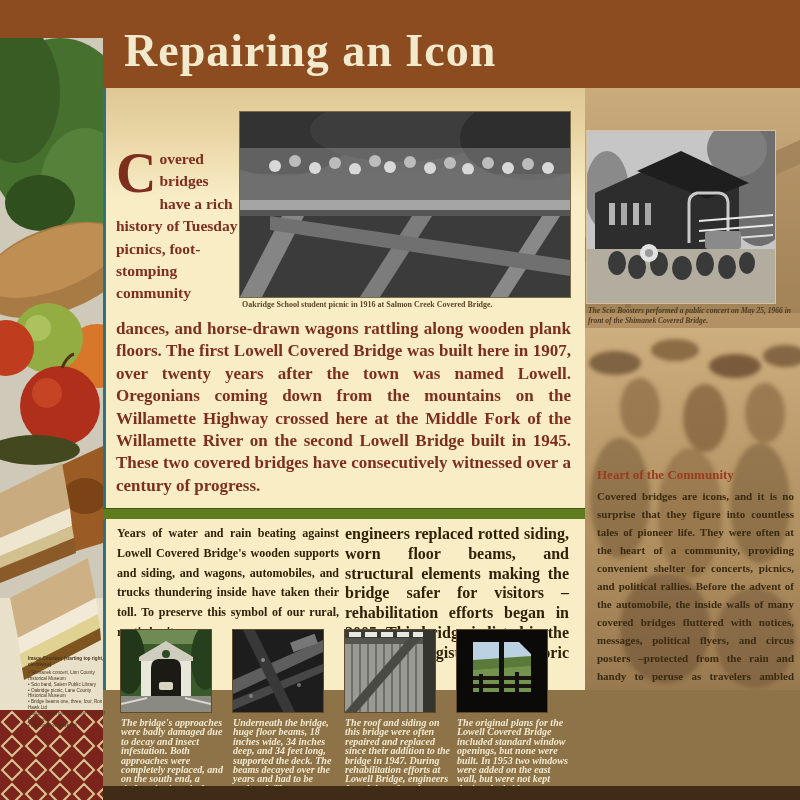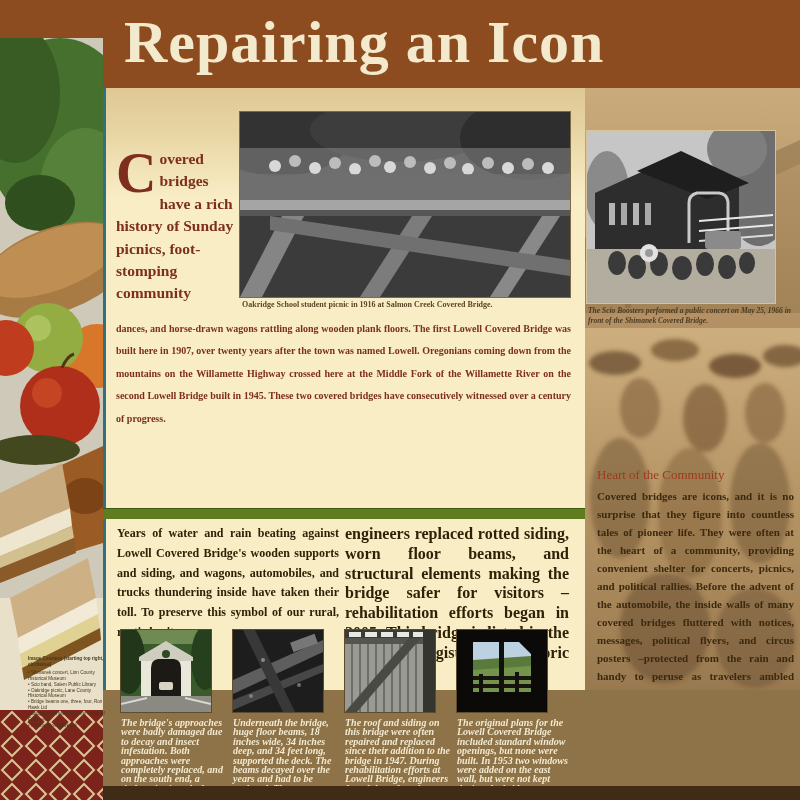--- a/index.html
+++ b/index.html
@@ -2,37 +2,37 @@
 <html><head>
 <meta charset="utf-8">
 <style>
   html,body{margin:0;padding:0;background:#555;}
   #canvas{position:relative;width:800px;height:800px;margin:0 auto;overflow:hidden;
           background:#b99a6c;font-family:"Liberation Serif",serif;}
   .abs{position:absolute;}
 
   
   #header{left:0;top:0;width:800px;height:88px;background:#8d4c1f;border-bottom:3px solid #5c2f10;}
-  #title{left:124px;top:8px;width:600px;font-size:60px;font-weight:600;color:#f3e9cd;
+  #title{left:124px;top:24px;width:600px;font-size:46px;font-weight:600;color:#f3e9cd;
          letter-spacing:1px;}
 
   
   #food-strip{left:0;top:38px;width:103px;height:762px;}
 
   
   #main-panel{left:103px;top:88px;width:482px;height:602px;
       background:linear-gradient(#dfc894 0px,#e8d5a4 45px,#f9edc6 110px,#f9edc6 100%);
       border-left:3px solid #2f7180;box-sizing:border-box;}
 
   
   #intro-narrow{left:116px;top:148px;width:126px;font-size:15.5px;line-height:22.4px;
       font-weight:600;color:#7d2e1d;}
   #drop-cap{float:left;font-size:56px;line-height:42px;font-weight:600;color:#7d2e1d;
       margin:4px 3px 0 0;}
-  #intro-wide{left:116px;top:318px;width:455px;font-size:10px;line-height:22.4px;
+  #intro-wide{left:116px;top:318px;width:455px;font-size:17px;line-height:22.4px;
       font-weight:600;color:#7d2e1d;text-align:justify;}
 
   
   #picnic-photo{left:240px;top:112px;width:330px;height:185px;box-shadow:0 0 0 1px #7a6a48;}
   #picnic-caption{left:242px;top:300px;width:330px;font-size:8px;
       font-weight:700;color:#5a4526;}
 
   
   #divider{left:103px;top:508px;width:482px;height:10px;background:#5f7d1f;
       border-top:1px solid #3e5a12;}
@@ -42,21 +42,21 @@
       font-weight:700;color:#2f2106;text-align:justify;}
   #resto-col2{left:345px;top:524px;width:224px;font-size:16px;line-height:19.8px;
       font-weight:700;color:#2f2106;text-align:justify;}
 
   
   #faded-bridge{left:585px;top:88px;width:215px;height:240px;}
   #concert-photo{left:587px;top:131px;width:188px;height:172px;box-shadow:0 0 0 1px #d8c29a;}
   #concert-caption{left:588px;top:306px;width:204px;font-size:7.5px;font-style:italic;
       font-weight:700;color:#4c3b22;line-height:10px;}
   #sidebar-photo{left:585px;top:328px;width:215px;height:375px;}
-  #sidebar-heading{left:597px;top:467px;width:196px;font-size:13px;font-weight:400;color:#9c3a1c;}
+  #sidebar-heading{left:597px;top:467px;width:196px;font-size:13px;font-weight:700;color:#9c3a1c;}
   #sidebar-body{left:597px;top:487px;width:197px;font-size:11px;line-height:18px;
       font-weight:700;color:#3a2a10;text-align:justify;}
 
   
   #bottom-band{left:103px;top:690px;width:697px;height:110px;background:#8d7347;}
   #bottom-dark{left:103px;top:786px;width:697px;height:14px;background:#3f2b16;}
 
   .bphoto{top:630px;width:90px;height:82px;box-shadow:0 0 0 1px #5e4c2c;}
   #bphoto-1{left:121px;} #bphoto-2{left:233px;} #bphoto-3{left:345px;} #bphoto-4{left:457px;}
 
@@ -164,21 +164,21 @@
       <path d="M18 600 L96 560 L98 576 L20 616 Z" fill="#f2ead6"></path>
       <path d="M20 616 L98 576 L100 590 L22 630 Z" fill="#e0d292"></path>
       <path d="M22 630 L100 590 L101 602 L24 642 Z" fill="#7e551f"></path>
       <rect y="672" width="103" height="90" fill="url(#blk)"></rect>
     </svg>
   </div>
 
   <div class="abs" id="main-panel"></div>
 
   <div class="abs" id="intro-narrow">
-    <span id="drop-cap">C</span><span>overed bridges have a rich history of Sunday picnics, foot-stomping community</span>
+    <span id="drop-cap">C</span><span>overed bridges have a rich history of Tuesday picnics, foot-stomping community</span>
   </div>
   <div class="abs" id="intro-wide">dances, and horse-drawn wagons rattling along wooden plank floors. The first Lowell Covered Bridge was built here in 1907, over twenty years after the town was named Lowell. Oregonians coming down from the mountains on the Willamette Highway crossed here at the Middle Fork of the Willamette River on the second Lowell Bridge built in 1945. These two covered bridges have consecutively witnessed over a century of progress.</div>
 
   <div class="abs" id="picnic-photo">
     <svg width="330" height="185" viewBox="0 0 330 185">
       <rect width="330" height="185" fill="#4c4c4c"></rect>
       <ellipse cx="40" cy="26" rx="70" ry="38" fill="#333333"></ellipse>
       <ellipse cx="160" cy="18" rx="90" ry="32" fill="#3d3d3d"></ellipse>
       <ellipse cx="290" cy="26" rx="70" ry="42" fill="#2e2e2e"></ellipse>
       <rect y="36" width="330" height="54" fill="#8f8f8f" opacity="0.5"></rect>

